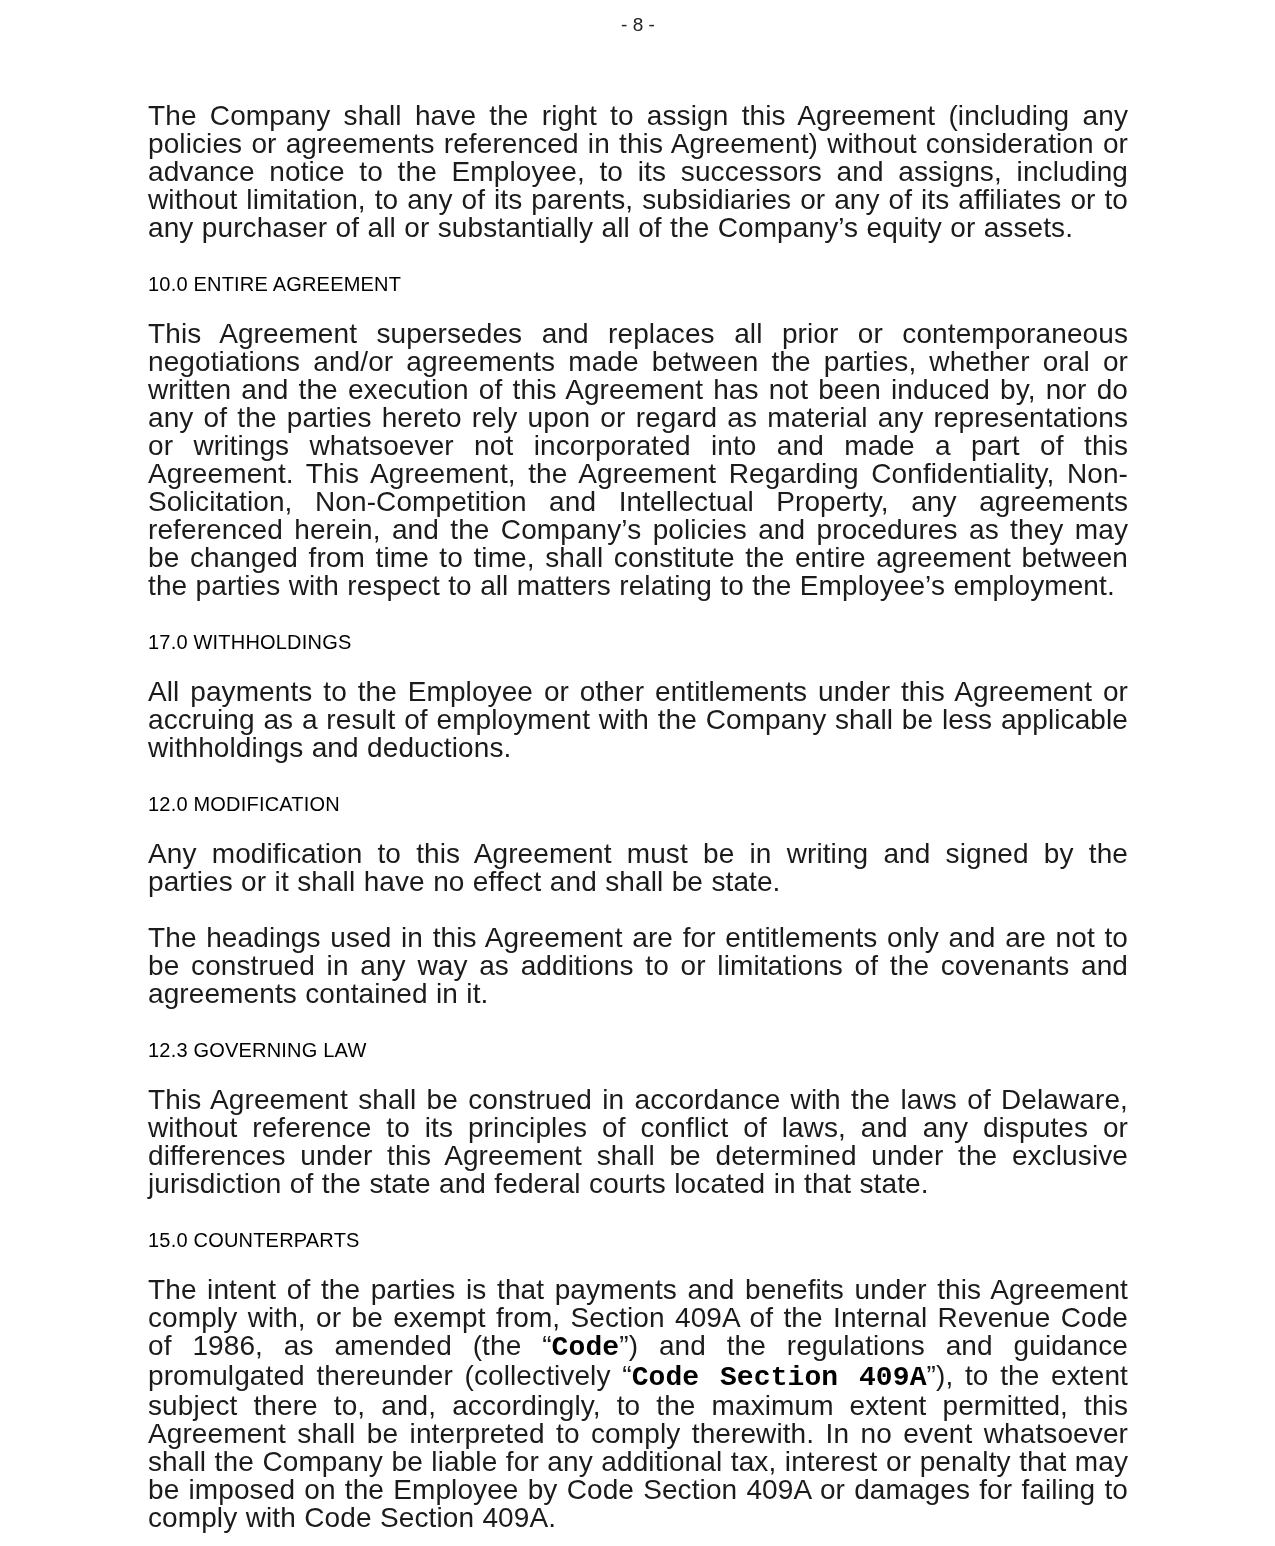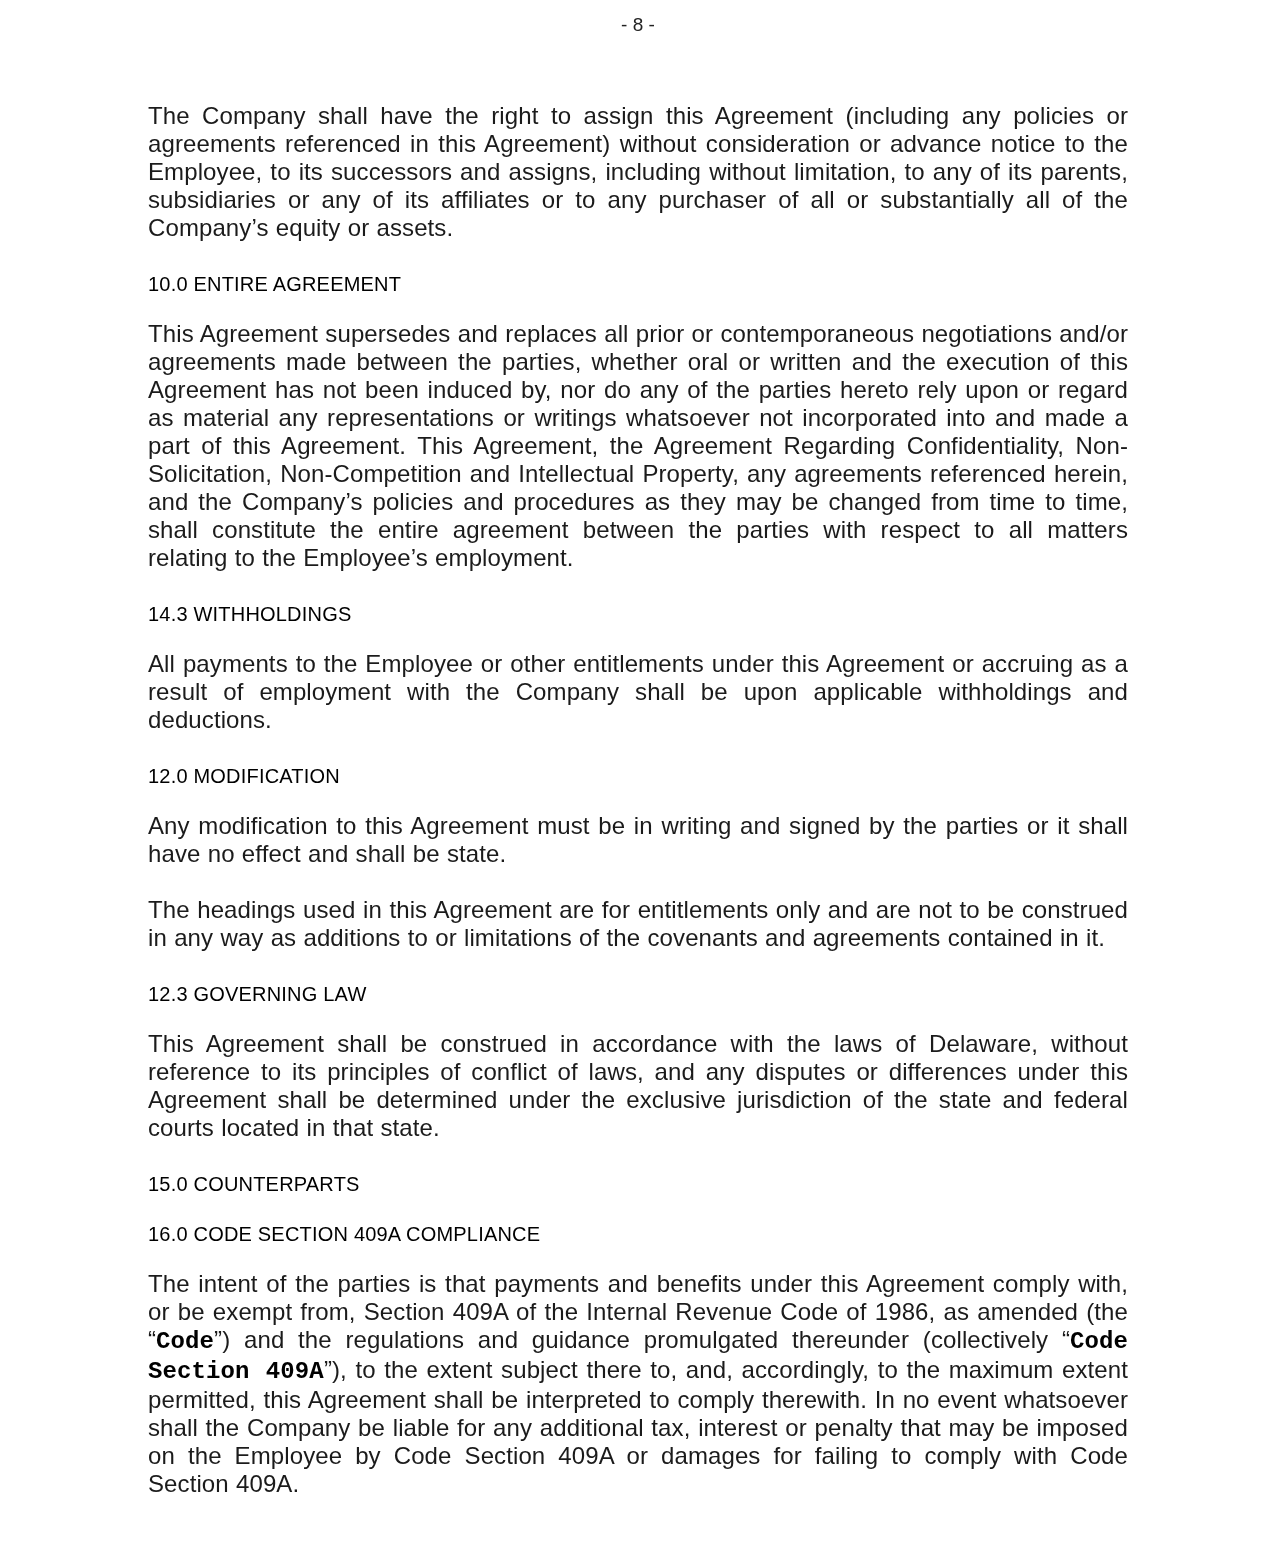--- a/index.html
+++ b/index.html
@@ -20,21 +20,21 @@
     overflow: hidden;
   }
   .page-number {
     text-align: center;
     font-size: 19px;
     line-height: 26px;
     color: #222222;
     margin: 0 0 64px 0;
   }
   .body-para {
-    font-size: 24px;
+    font-size: 28px;
     line-height: 28px;
     text-align: justify;
     margin: 0 0 28px 0;
     letter-spacing: 0.1px;
     word-spacing: 0.5px;
   }
   .section-heading {
     font-size: 20px;
     line-height: 28px;
     font-weight: normal;
@@ -56,22 +56,22 @@
   <div class="page-number">- 8 -</div>
 
   <p class="body-para">The Company shall have the right to assign this Agreement (including any policies or agreements referenced in this Agreement) without consideration or advance notice to the Employee, to its successors and assigns, including without limitation, to any of its parents, subsidiaries or any of its affiliates or to any purchaser of all or substantially all of the Company’s equity or assets.</p>
 
   <section>
     <h2 class="section-heading">10.0 ENTIRE AGREEMENT</h2>
     <p class="body-para">This Agreement supersedes and replaces all prior or contemporaneous negotiations and/or agreements made between the parties, whether oral or written and the execution of this Agreement has not been induced by, nor do any of the parties hereto rely upon or regard as material any representations or writings whatsoever not incorporated into and made a part of this Agreement.  This Agreement, the Agreement Regarding Confidentiality, Non-Solicitation, Non-Competition and Intellectual Property, any agreements referenced herein, and the Company’s policies and procedures as they may be changed from time to time, shall constitute the entire agreement between the parties with respect to all matters relating to the Employee’s employment.</p>
   </section>
 
   <section>
-    <h2 class="section-heading">14.3 WITHHOLDINGS</h2>
-    <p class="body-para">All payments to the Employee or other entitlements under this Agreement or accruing as a result of employment with the Company shall be upon applicable withholdings and deductions.</p>
+    <h2 class="section-heading">17.0 WITHHOLDINGS</h2>
+    <p class="body-para">All payments to the Employee or other entitlements under this Agreement or accruing as a result of employment with the Company shall be less applicable withholdings and deductions.</p>
   </section>
 
   <section>
     <h2 class="section-heading">12.0 MODIFICATION</h2>
     <p class="body-para">Any modification to this Agreement must be in writing and signed by the parties or it shall have no effect and shall be state.</p>
   </section>
 
   <section>
     <p class="body-para">The headings used in this Agreement are for entitlements only and are not to be construed in any way as additions to or limitations of the covenants and agreements contained in it.</p>
   </section>
@@ -79,17 +79,16 @@
   <section>
     <h2 class="section-heading">12.3 GOVERNING LAW</h2>
     <p class="body-para">This Agreement shall be construed in accordance with the laws of Delaware, without reference to its principles of conflict of laws, and any disputes or differences under this Agreement shall be determined under the exclusive jurisdiction of the state and federal courts located in that state.</p>
   </section>
 
   <section>
     <h2 class="section-heading">15.0 COUNTERPARTS</h2>
   </section>
 
   <section>
-    <h2 class="section-heading">16.0 CODE SECTION 409A COMPLIANCE</h2>
     <p class="body-para"><span>The intent of the parties is that payments and benefits under this Agreement comply with, or be exempt from, Section 409A of the Internal Revenue Code of 1986, as amended (the “</span><b>Code</b><span>”) and the regulations and guidance promulgated thereunder (collectively “</span><b>Code Section 409A</b><span>”), to the extent subject there to, and, accordingly, to the maximum extent permitted, this Agreement shall be interpreted to comply therewith. In no event whatsoever shall the Company be liable for any additional tax, interest or penalty that may be imposed on the Employee by Code Section 409A or damages for failing to comply with Code Section 409A.</span></p>
   </section>
 
 </div>
 
 </body></html>

